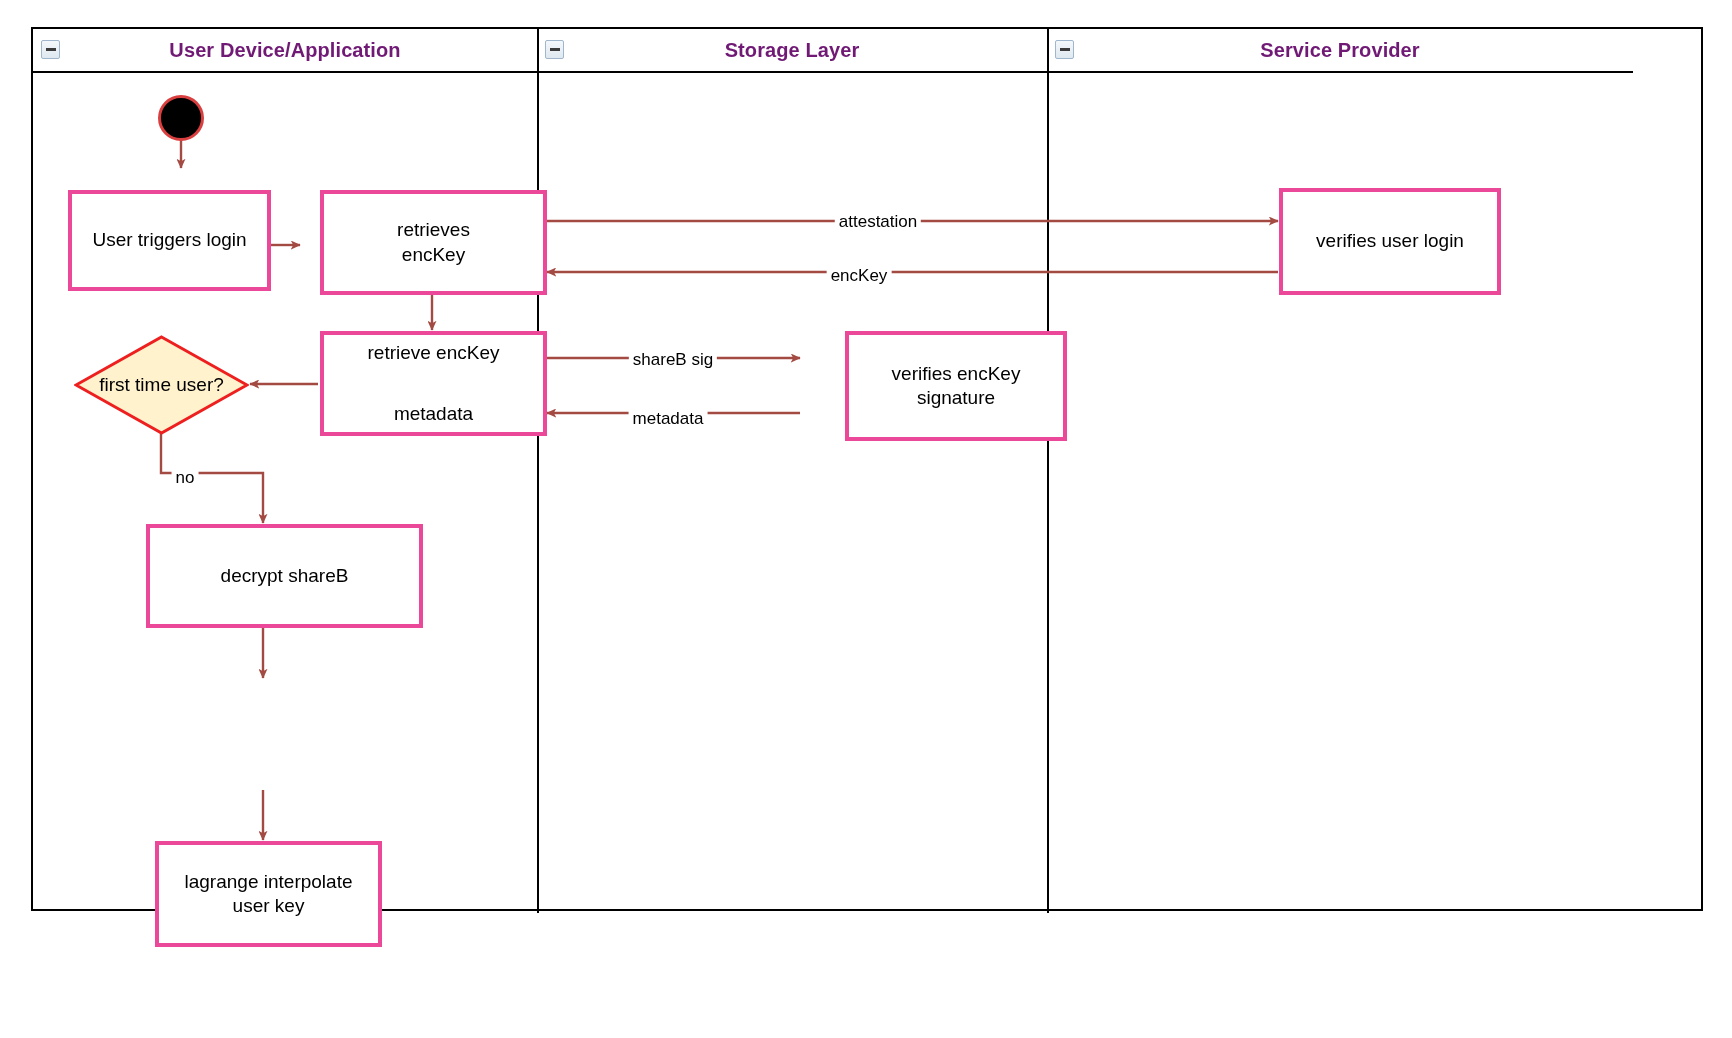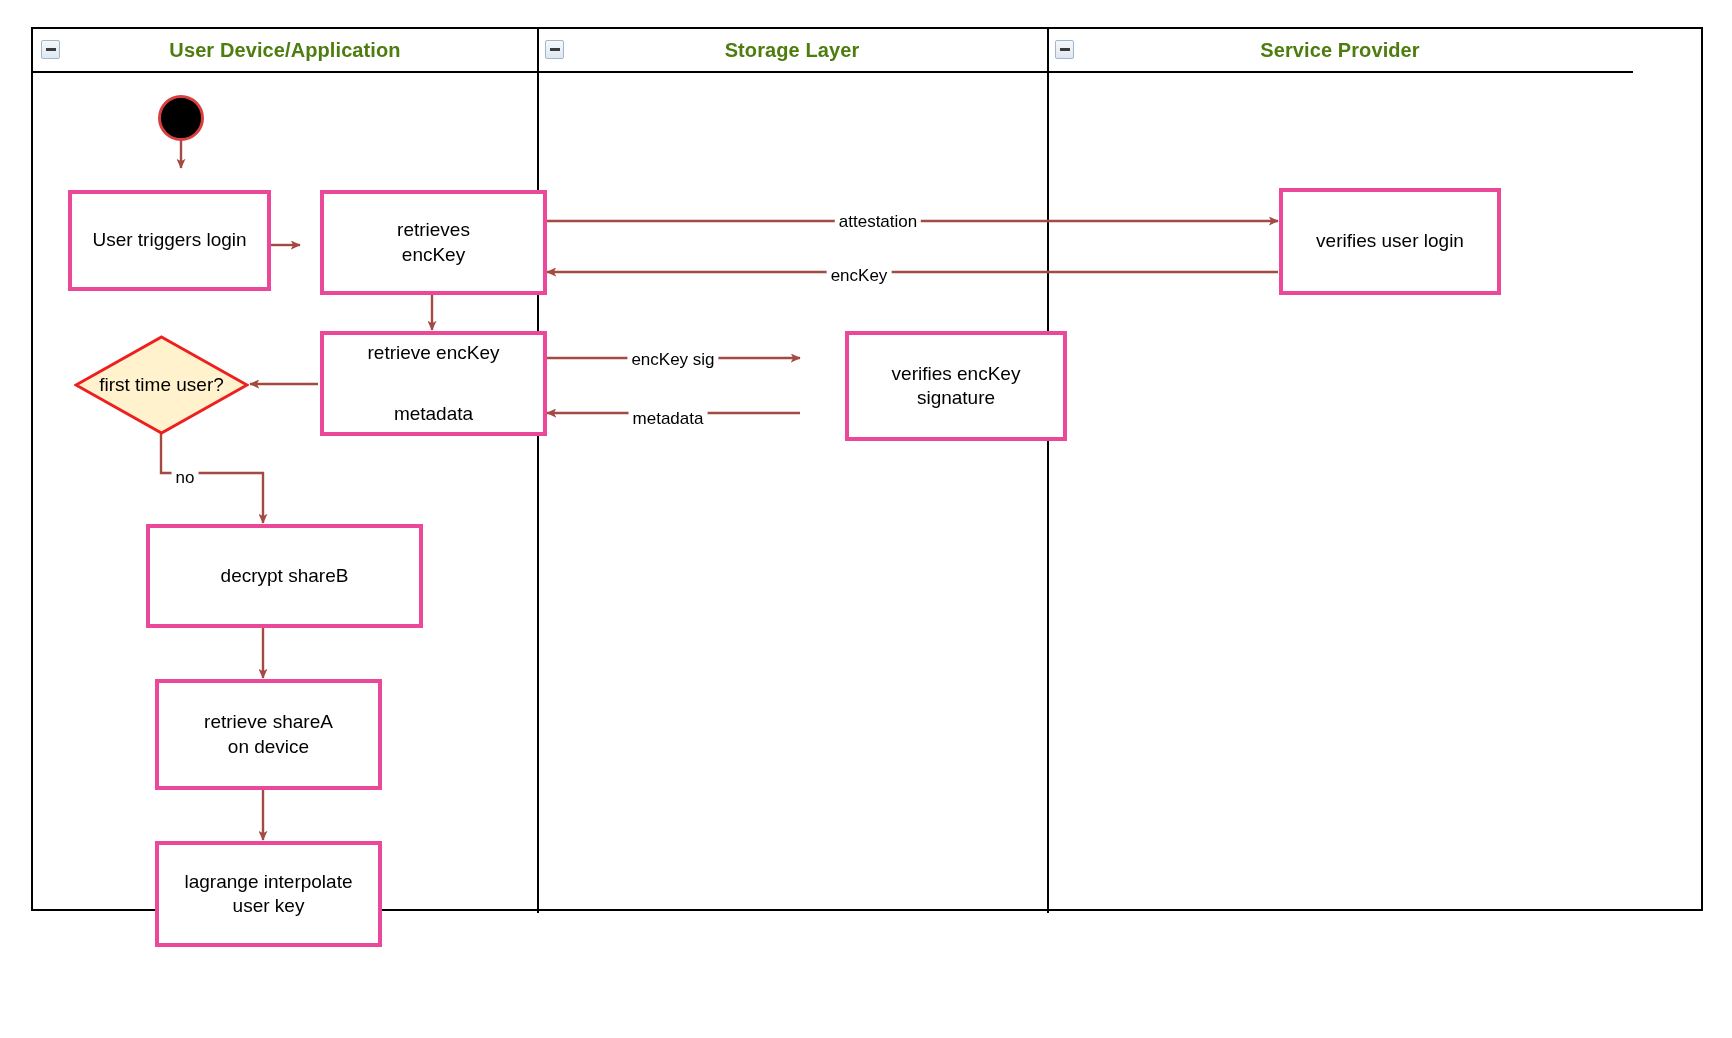--- a/index.html
+++ b/index.html
@@ -39,21 +39,21 @@
     height: 44px;
     box-sizing: border-box;
     border-bottom: 2px solid #000000;
     display: flex;
     align-items: center;
     justify-content: center;
   }
   .lane-title {
     font-size: 20px;
     font-weight: bold;
-    color: #4d7c0f;
+    color: #701a75;
     letter-spacing: 0.1px;
   }
   .collapse-icon {
     position: absolute;
     left: 8px;
     top: 11px;
     width: 19px;
     height: 19px;
     box-sizing: border-box;
     border: 1px solid #9fb6cd;
@@ -194,21 +194,21 @@
       <path d="M161,417 L161,473 L263,473 L263,523" marker-end="url(#ah)"></path>
 
       <path d="M263,627 L263,678" marker-end="url(#ah)"></path>
 
       <path d="M263,790 L263,840" marker-end="url(#ah)"></path>
     </g>
   </svg>
 
   <div class="edge-label" style="left:878px; top:221px;">attestation</div>
   <div class="edge-label" style="left:859px; top:275px;">encKey</div>
-  <div class="edge-label" style="left:673px; top:359px;">encKey sig</div>
+  <div class="edge-label" style="left:673px; top:359px;">shareB sig</div>
   <div class="edge-label" style="left:668px; top:418px;">metadata</div>
   <div class="edge-label" style="left:185px; top:477px;">no</div>
 
   <div class="start-node" style="left:158px; top:95px;"></div>
 
   <div class="node" style="left:68px; top:190px; width:203px; height:101px;">
     <span>User triggers login</span>
   </div>
 
   <div class="node" style="left:320px; top:190px; width:227px; height:105px; flex-direction:column;">
@@ -228,24 +228,20 @@
     <div class="dlabel">
       <span>first time</span>
       <span>user?</span>
     </div>
   </div>
 
   <div class="node" style="left:146px; top:524px; width:277px; height:104px;">
     <span>decrypt shareB</span>
   </div>
 
-  <div class="node" style="left:155px; top:679px; width:227px; height:111px; flex-direction:column;">
-    <span>retrieve shareA</span>
-    <span>on device</span>
-  </div>
 
   <div class="node" style="left:155px; top:841px; width:227px; height:106px; flex-direction:column;">
     <span>lagrange interpolate</span>
     <span>user key</span>
   </div>
 
   <div class="node" style="left:801px; top:331px; width:222px; height:110px; flex-direction:column;margin-left:44px;">
     <span>verifies encKey</span>
     <span>signature</span>
   </div>

